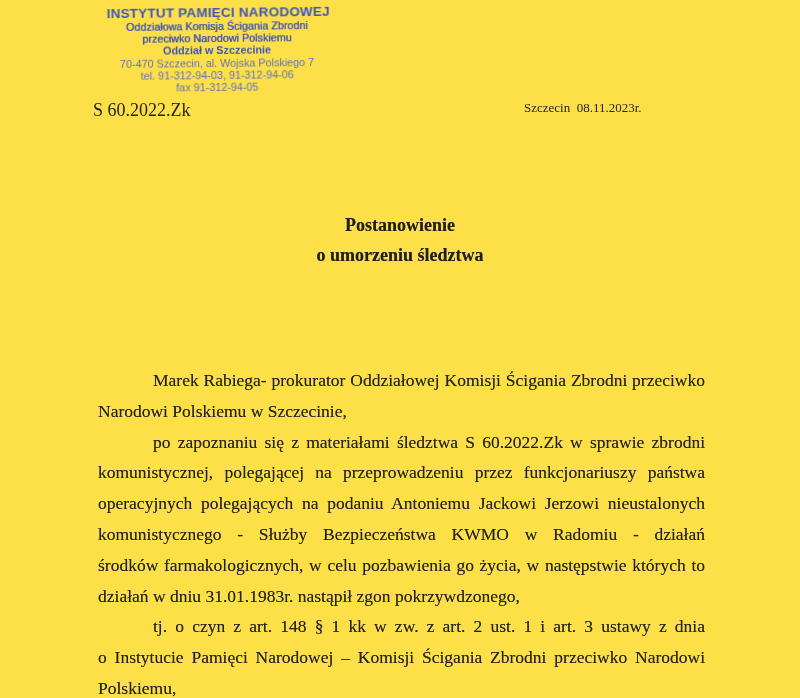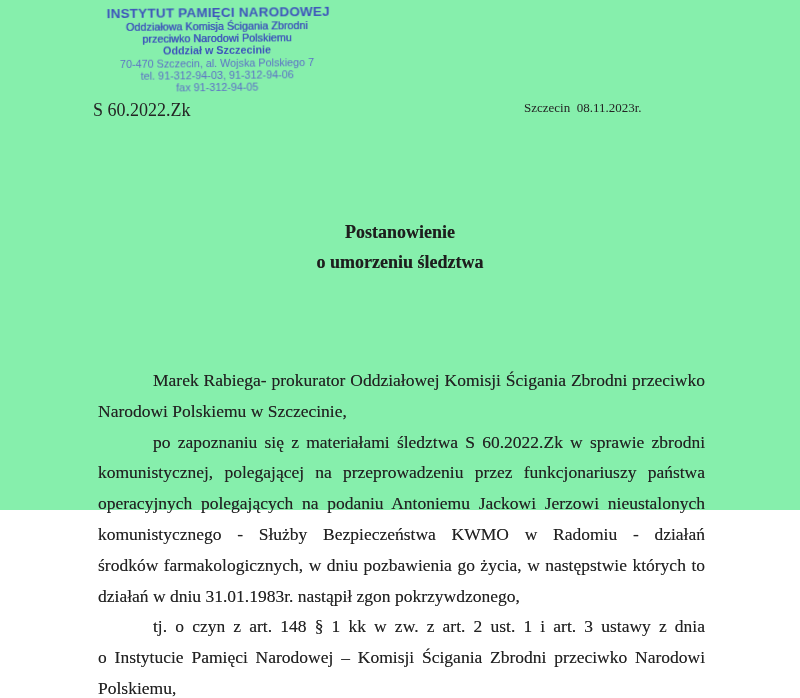--- a/index.html
+++ b/index.html
@@ -5,22 +5,22 @@
   html, body { margin: 0; padding: 0; }
   body {
     width: 800px; height: 698px;
     background: #ffffff;
     overflow: hidden;
     position: relative;
     font-family: "Liberation Serif", serif;
   }
   .page {
     position: absolute; left: 0; top: 0;
-    width: 800px; height: 510px;
-    background: #86efac;
+    width: 800px; height: 698px;
+    background: #fde047;
   }
 
   
   .stamp {
     position: absolute;
     left: 107px; top: 6px; width: 220px;
     text-align: center;
     font-family: "Liberation Sans", sans-serif;
     color: #3e55bb;
     transform: rotate(-0.6deg);
@@ -47,21 +47,21 @@
     font-size: 18px; color: #242424;
   }
   .place-date {
     position: absolute; left: 524px; top: 100px;
     font-size: 13px; color: #242424;
     white-space: pre;
   }
 
   
   .title-block {
-    position: absolute; left: 0; top: 217px; width: 800px;
+    position: absolute; left: 0; top: 210px; width: 800px;
     text-align: center;
     font-size: 18px; font-weight: 700;
     line-height: 30px;
     color: #1e1e1e;
     text-shadow: 0 0 0.4px rgba(30,30,30,0.55);
   }
 
   
   .body-text {
     position: absolute; left: 62px; top: 365px; width: 643px;
@@ -101,20 +101,20 @@
     <div>o umorzeniu śledztwa</div>
   </div>
 
   <div class="body-text">
       <div class="bline ind just">Marek Rabiega- prokurator Oddziałowej Komisji Ścigania Zbrodni przeciwko</div>
       <div class="bline">Narodowi Polskiemu w Szczecinie,</div>
       <div class="bline ind just">po zapoznaniu się z materiałami śledztwa S 60.2022.Zk w sprawie zbrodni</div>
       <div class="bline just">komunistycznej, polegającej na przeprowadzeniu przez funkcjonariuszy państwa</div>
       <div class="bline just">operacyjnych polegających na podaniu Antoniemu Jackowi Jerzowi nieustalonych</div>
       <div class="bline just">komunistycznego - Służby Bezpieczeństwa KWMO w Radomiu - działań</div>
-      <div class="bline just">środków farmakologicznych, w dniu pozbawienia go życia, w następstwie których to</div>
+      <div class="bline just">środków farmakologicznych, w celu pozbawienia go życia, w następstwie których to</div>
       <div class="bline">działań w dniu 31.01.1983r. nastąpił zgon pokrzywdzonego,</div>
       <div class="bline ind just">tj. o czyn z art. 148 § 1 kk w zw. z art. 2 ust. 1 i art. 3 ustawy z dnia 18.12.1998r.</div>
       <div class="bline just">o Instytucie Pamięci Narodowej – Komisji Ścigania Zbrodni przeciwko Narodowi</div>
       <div class="bline">Polskiemu,</div>
     </div>
 
 </div>
 
 </body></html>

